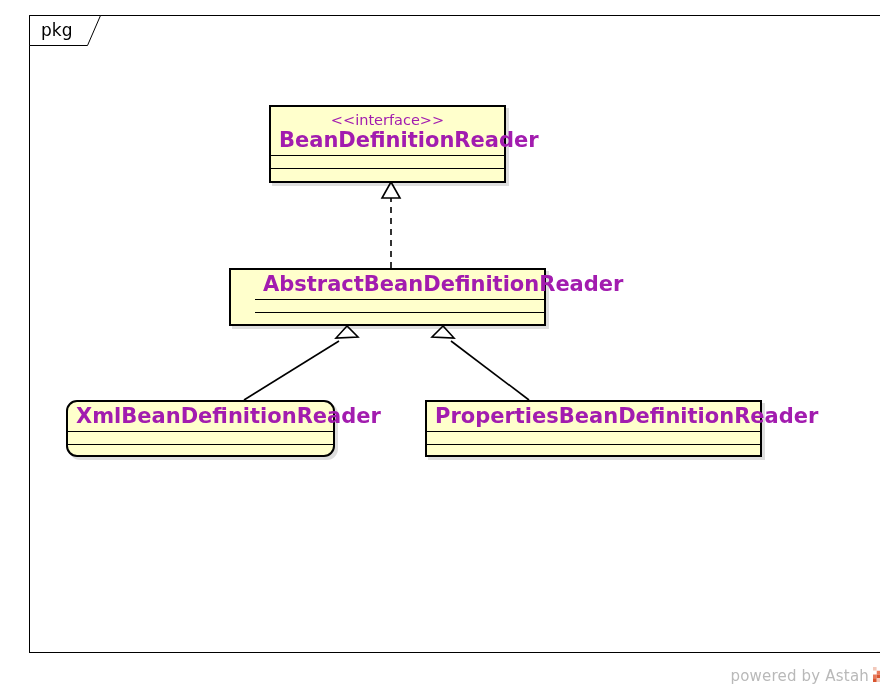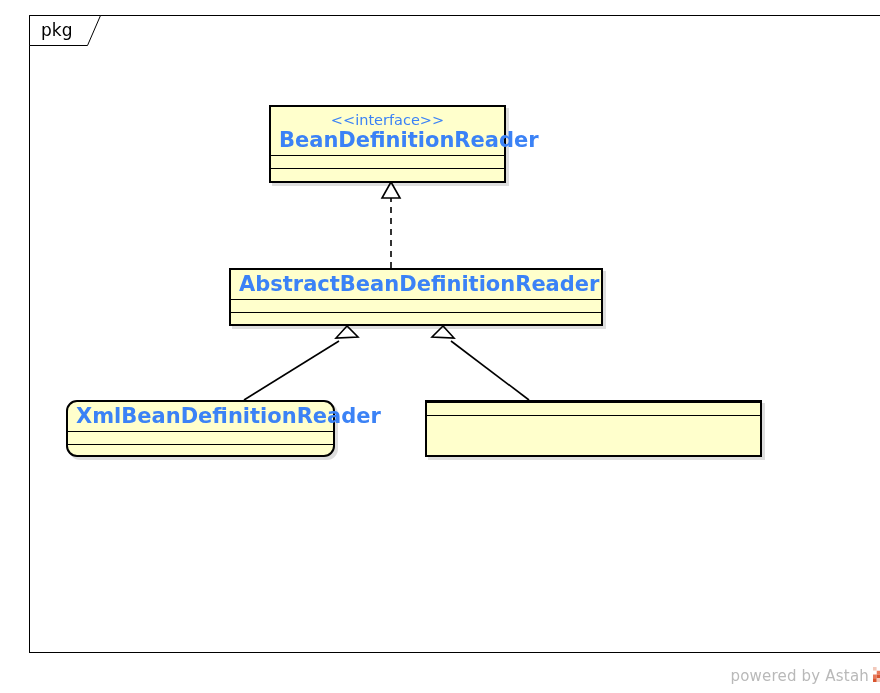--- a/index.html
+++ b/index.html
@@ -66,21 +66,21 @@
   .node {
     position: absolute;
     box-sizing: border-box;
     border: 2px solid #000000;
     background: #ffffcc;
     box-shadow: 3px 3px 0 0 rgba(0,0,0,0.13);
   }
   .node .name-cell {
     box-sizing: border-box;
     text-align: center;
-    color: #3b82f6;
+    color: #a21caf;
     padding: 4px 8px 5px 8px;
   }
   .node .stereotype {
     display: block;
     font-size: 14.5px;
     font-weight: normal;
     line-height: 19px;
     white-space: nowrap;
   }
   .node .cls-name {
@@ -91,21 +91,21 @@
     white-space: nowrap;
   }
   .node .compartment {
     box-sizing: border-box;
     border-top: 1px solid #000000;
     height: 13px;
   }
 
   
   #node-interface { left: 253px; top: 105px; width: 237px; height: 78px; }
-  #node-abstract  { left: 213px; top: 268px; width: 374px; height: 58px; }
+  #node-abstract  { left: 213px; top: 268px; width: 317px; height: 58px; padding-left: 24px; }
   #node-xml       { left: 50px;  top: 400px; width: 269px; height: 57px; border-radius: 11px; }
   #node-props     { left: 409px; top: 400px; width: 337px; height: 57px; }
 
   
   #connectors {
     position: absolute;
     left: 0; top: 0;
     width: 880px;
     height: 693px;
     pointer-events: none;
@@ -184,20 +184,23 @@
 
   <div class="node" id="node-xml">
     <div class="name-cell">
       <span class="cls-name">XmlBeanDefinitionReader</span>
     </div>
     <div class="compartment"></div>
     <div class="compartment"></div>
   </div>
 
   <div class="node" id="node-props">
+    <div class="name-cell">
+      <span class="cls-name">PropertiesBeanDefinitionReader</span>
+    </div>
     <div class="compartment"></div>
     <div class="compartment"></div>
   </div>
 
   <div class="watermark">
     <span class="watermark-text">powered by Astah</span>
     <svg class="astah-logo" viewBox="0 0 16 16" width="15" height="15">
       <rect x="0" y="0" width="4" height="4" fill="#f2c9bb"></rect>
       <rect x="4" y="0" width="4" height="4" fill="#ffffff"></rect>
       <rect x="8" y="0" width="4" height="4" fill="#e8795a"></rect>

